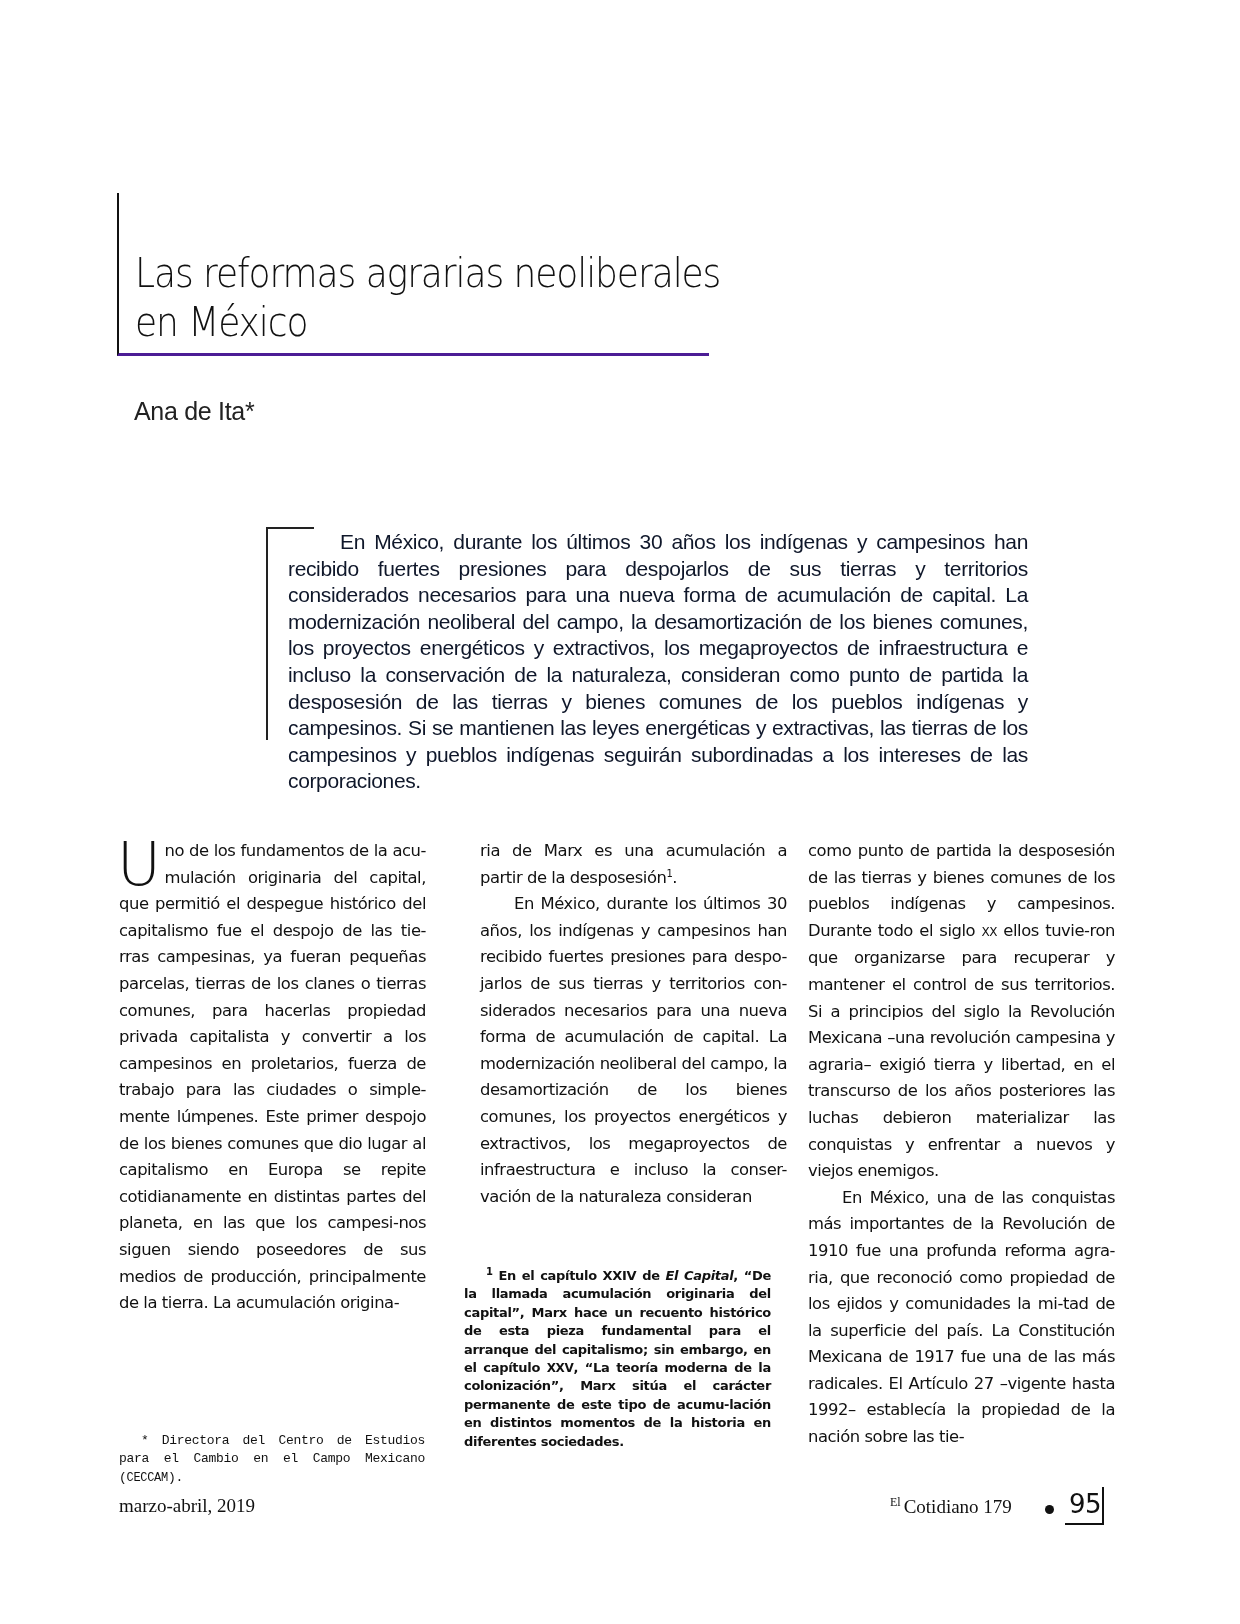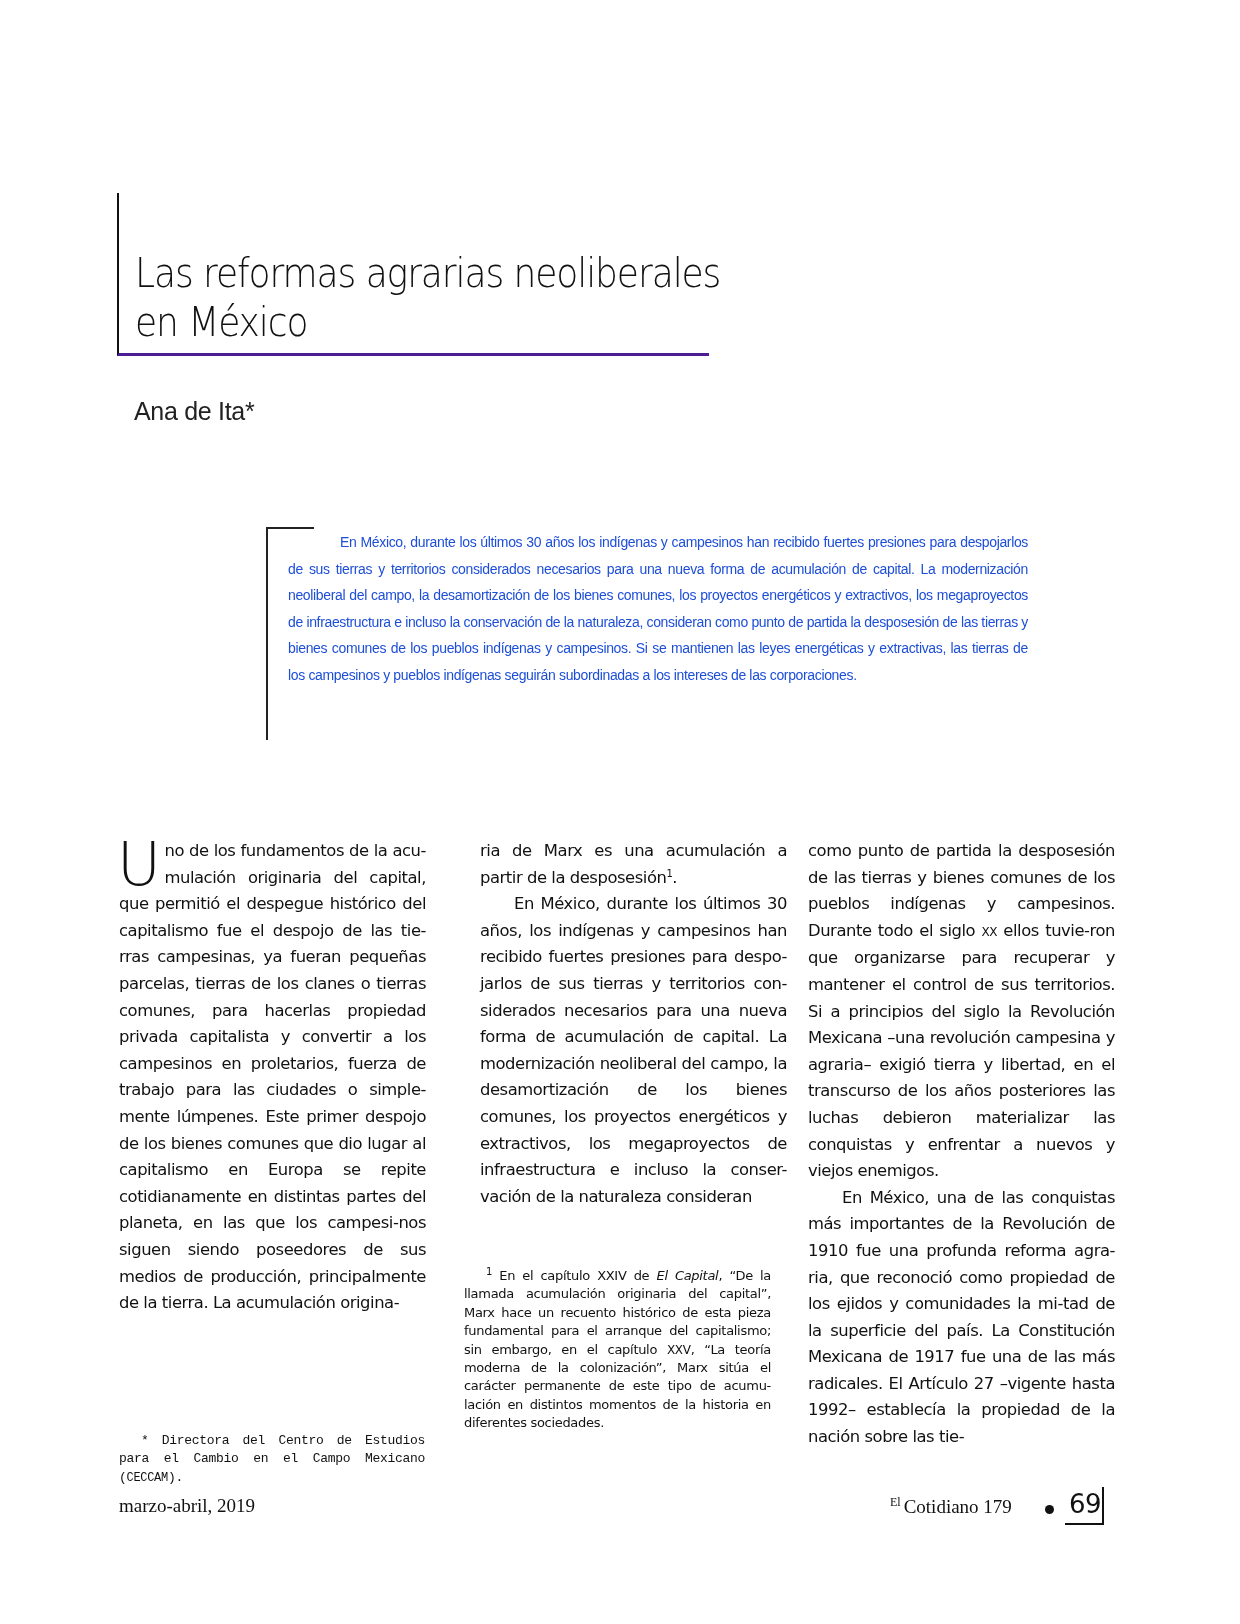--- a/index.html
+++ b/index.html
@@ -21,22 +21,22 @@
     letter-spacing: -0.3px; color: #222;
   }
 
   .abstract {
     position: absolute; left: 266px; top: 527px; width: 760px; height: 213px;
     border-left: 2px solid #222;
   }
   .abstract .corner { position: absolute; left: 0; top: 0; width: 46px; border-top: 2px solid #222; }
   .abstract p {
     margin: 0; position: absolute; left: 20px; top: 2px; width: 740px;
-    font-family: "Liberation Sans", sans-serif; font-size: 14px; line-height: 26.6px;
-    text-align: justify; text-indent: 52px; letter-spacing: -0.35px; color: #1d4ed8;
+    font-family: "Liberation Sans", sans-serif; font-size: 21px; line-height: 26.6px;
+    text-align: justify; text-indent: 52px; letter-spacing: -0.35px; color: #0f172a;
   }
 
   .col {
     position: absolute; top: 838px; width: 307px;
     font-family: "DejaVu Sans", sans-serif; font-size: 16.4px; line-height: 26.6px;
     text-align: justify; letter-spacing: -0.45px; color: #111; hyphens: manual;
   }
   .col p { margin: 0; }
   .col p.indent { text-indent: 34px; }
   .col1 { left: 119px; }
@@ -49,21 +49,21 @@
   }
   sup { font-size: 10px; line-height: 0; vertical-align: super; }
 
   .footnote {
     position: absolute; font-family: "DejaVu Sans", sans-serif;
     font-size: 13px; line-height: 18.4px; letter-spacing: -0.3px; color: #111;
     text-align: justify;
   }
   .fn-author { left: 119px; top: 1432px; width: 306px; font-family: Liberation Mono, monospace; }
   .fn-author p { margin: 0; text-indent: 22px; }
-  .fn-1 { left: 464px; top: 1267px; width: 307px; }
+  .fn-1 { left: 464px; top: 1267px; width: 307px; font-weight: bold; }
   .fn-1 p { margin: 0; text-indent: 22px; }
   .sc { font-variant: small-caps; font-size: 12px; }
 
   .footer-left {
     position: absolute; left: 119px; top: 1495px;
     font-family: "Liberation Serif", serif; font-size: 19px; color: #111;
   }
   .footer-right {
     position: absolute; left: 890px; top: 1493px; width: 230px; height: 34px;
     font-family: "Liberation Serif", serif; color: #111;
@@ -118,14 +118,14 @@
 <div class="footnote fn-author">
   <p><span>* Directora del Centro de Estudios para el Cambio en el Campo Mexicano (</span><span class="sc">CECCAM</span><span>).</span></p>
 </div>
 
 <div class="footer-left">marzo-abril, 2019</div>
 
 <div class="footer-right">
   <span class="journal"><span class="el">El</span><span>Cotidiano 179</span></span>
   <span class="bullet"></span>
   <span class="page-bracket"></span>
-  <span class="page-num">69</span>
+  <span class="page-num">95</span>
 </div>
 
 </body></html>

